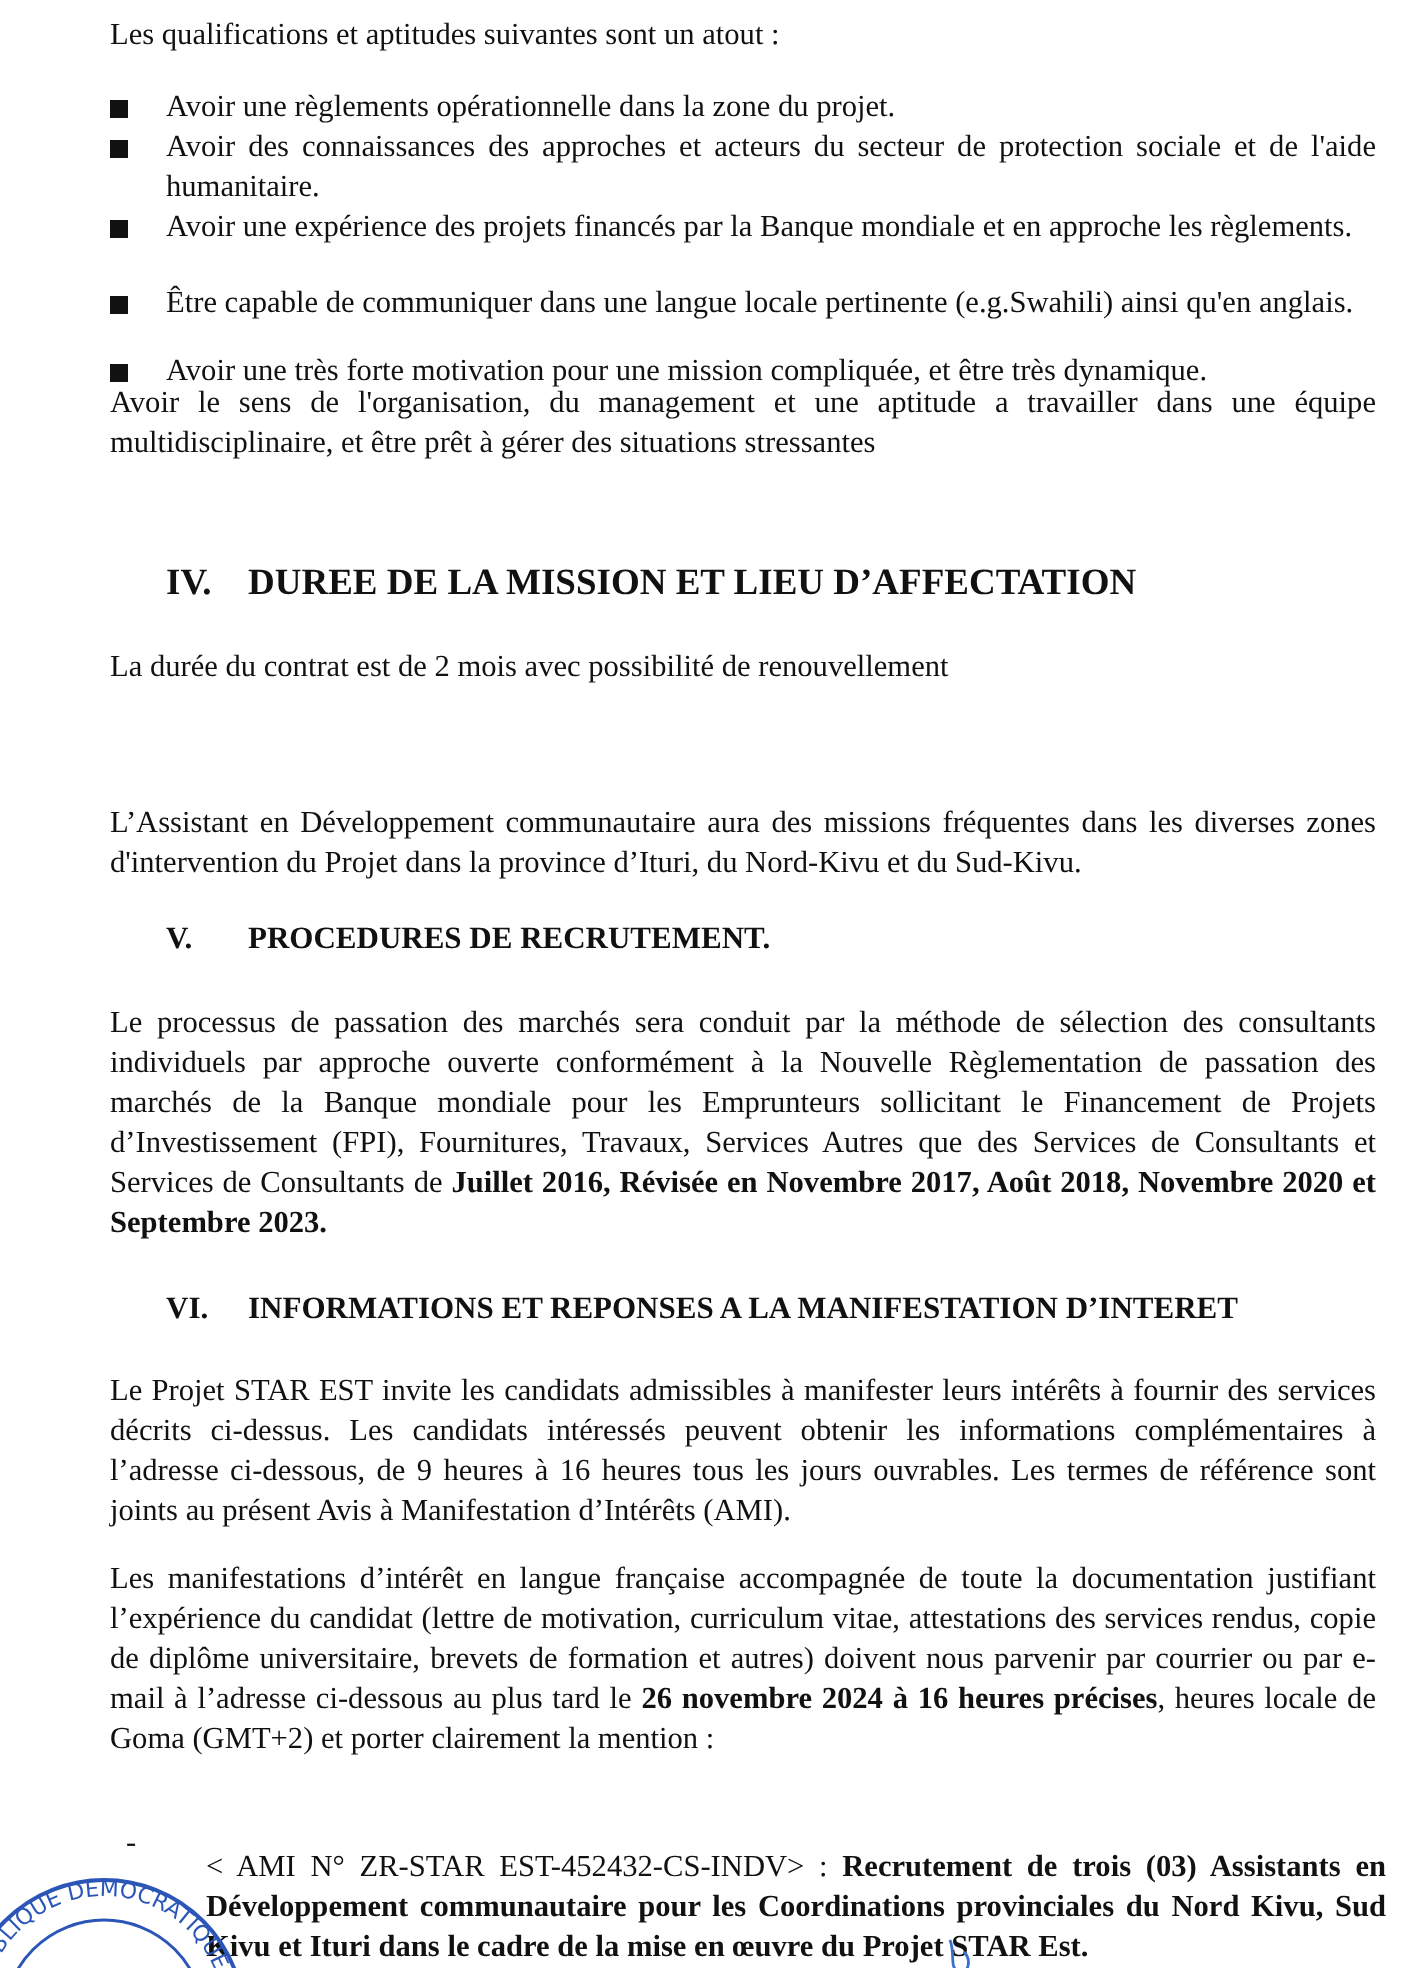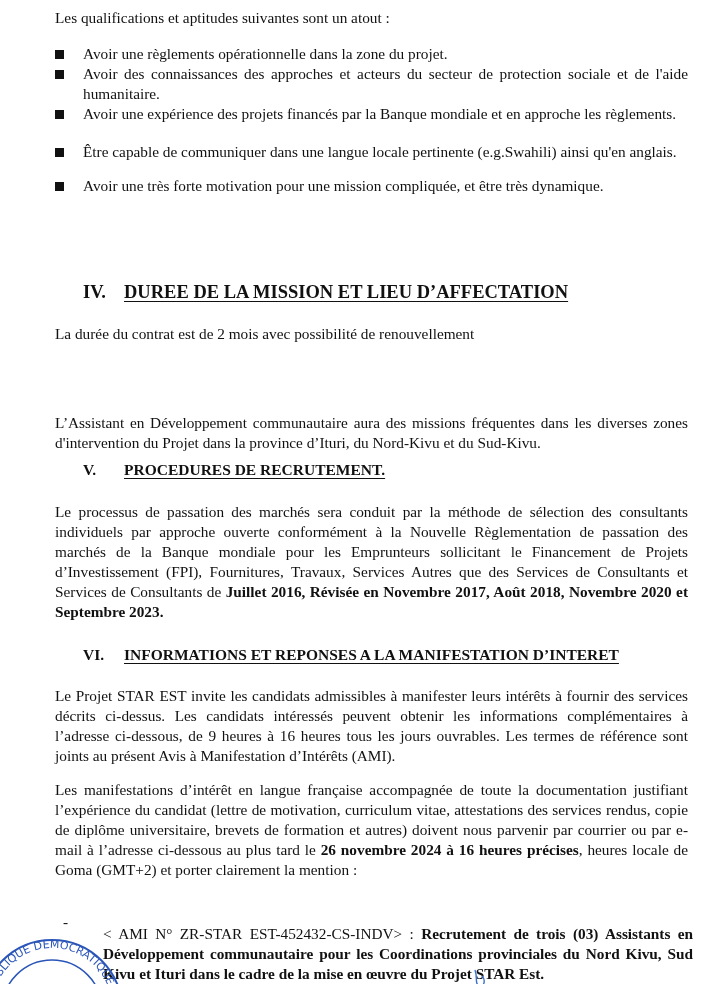--- a/index.html
+++ b/index.html
@@ -10,21 +10,21 @@
   }
   .page { position: absolute; left: 0; top: 0; width: 692px; height: 984px; }
   p.txt { margin: 0; position: absolute; left: 55px; width: 633px; text-align: justify; }
   .bullet-row { position: absolute; left: 55px; width: 633px; }
   .bullet-box {
     position: absolute; left: 0; top: 6px; width: 9px; height: 9px; background: #111;
   }
   .bullet-text { position: absolute; left: 28px; width: 605px; text-align: justify; margin: 0; }
   .heading { position: absolute; left: 55px; font-weight: bold; }
   .heading .num { position: absolute; left: 28px; white-space: nowrap; }
-  .heading .title { position: absolute; white-space: nowrap; text-decoration: underline; text-underline-offset: 3px; }
+  .heading .title { position: absolute; white-space: nowrap; text-underline-offset: 3px; }
   .h-big { font-size: 18.5px; }
   .h-small { font-size: 15.5px; }
   b { font-weight: bold; }
   .dash-item { position: absolute; left: 55px; width: 633px; }
   .dash { position: absolute; left: 8px; top: 0; }
   .dash-text { position: absolute; left: 36px; width: 590px; margin: 12px; text-align: justify; }
   .stamp { position: absolute; left: -30px; top: 918px; width: 160px; height: 110px; }
   .sig { position: absolute; left: 470px; top: 968px; }
 </style>
 </head>
@@ -48,27 +48,28 @@
   </div>
   <div class="bullet-row" style="top:142px;">
     <span class="bullet-box"></span>
     <p class="bullet-text">Être capable de communiquer dans une langue locale pertinente (e.g.Swahili) ainsi qu'en anglais.</p>
   </div>
   <div class="bullet-row" style="top:176px;">
     <span class="bullet-box"></span>
     <p class="bullet-text">Avoir une très forte motivation pour une mission compliquée, et être très dynamique.</p>
   </div>
 
+  <p class="txt" style="top:192px;">Avoir le sens de l'organisation, du management et une aptitude a travailler dans une équipe multidisciplinaire, et être prêt à gérer des situations stressantes</p>
 
   <div class="heading h-big" style="top:282px;">
     <span class="num">IV.</span>
     <span class="title" style="left:69px;">DUREE DE LA MISSION ET LIEU D’AFFECTATION</span>
   </div>
   <p class="txt" style="top:324px;">La durée du contrat est de 2 mois avec possibilité de renouvellement</p>
-  <p class="txt" style="top:402px;margin-top:11px;">L’Assistant en Développement communautaire aura des missions fréquentes dans les diverses zones d'intervention du Projet dans la province d’Ituri, du Nord-Kivu et du Sud-Kivu.</p>
+  <p class="txt" style="top:402px;">L’Assistant en Développement communautaire aura des missions fréquentes dans les diverses zones d'intervention du Projet dans la province d’Ituri, du Nord-Kivu et du Sud-Kivu.</p>
 
   <div class="heading h-small" style="top:460px;">
     <span class="num">V.</span>
     <span class="title" style="left:69px;">PROCEDURES DE RECRUTEMENT.</span>
   </div>
   <p class="txt" style="top:502px;"><span>Le processus de passation des marchés sera conduit par la méthode de sélection des consultants individuels par approche ouverte conformément à la Nouvelle Règlementation de passation des marchés de la Banque mondiale pour les Emprunteurs sollicitant le Financement de Projets d’Investissement (FPI), Fournitures, Travaux, Services Autres que des Services de Consultants et Services de Consultants de </span><b>Juillet 2016, Révisée en Novembre 2017, Août 2018, Novembre 2020 et Septembre 2023.</b></p>
 
   <div class="heading h-small" style="top:645px;">
     <span class="num">VI.</span>
     <span class="title" style="left:69px;">INFORMATIONS ET REPONSES A LA MANIFESTATION D’INTERET</span>

